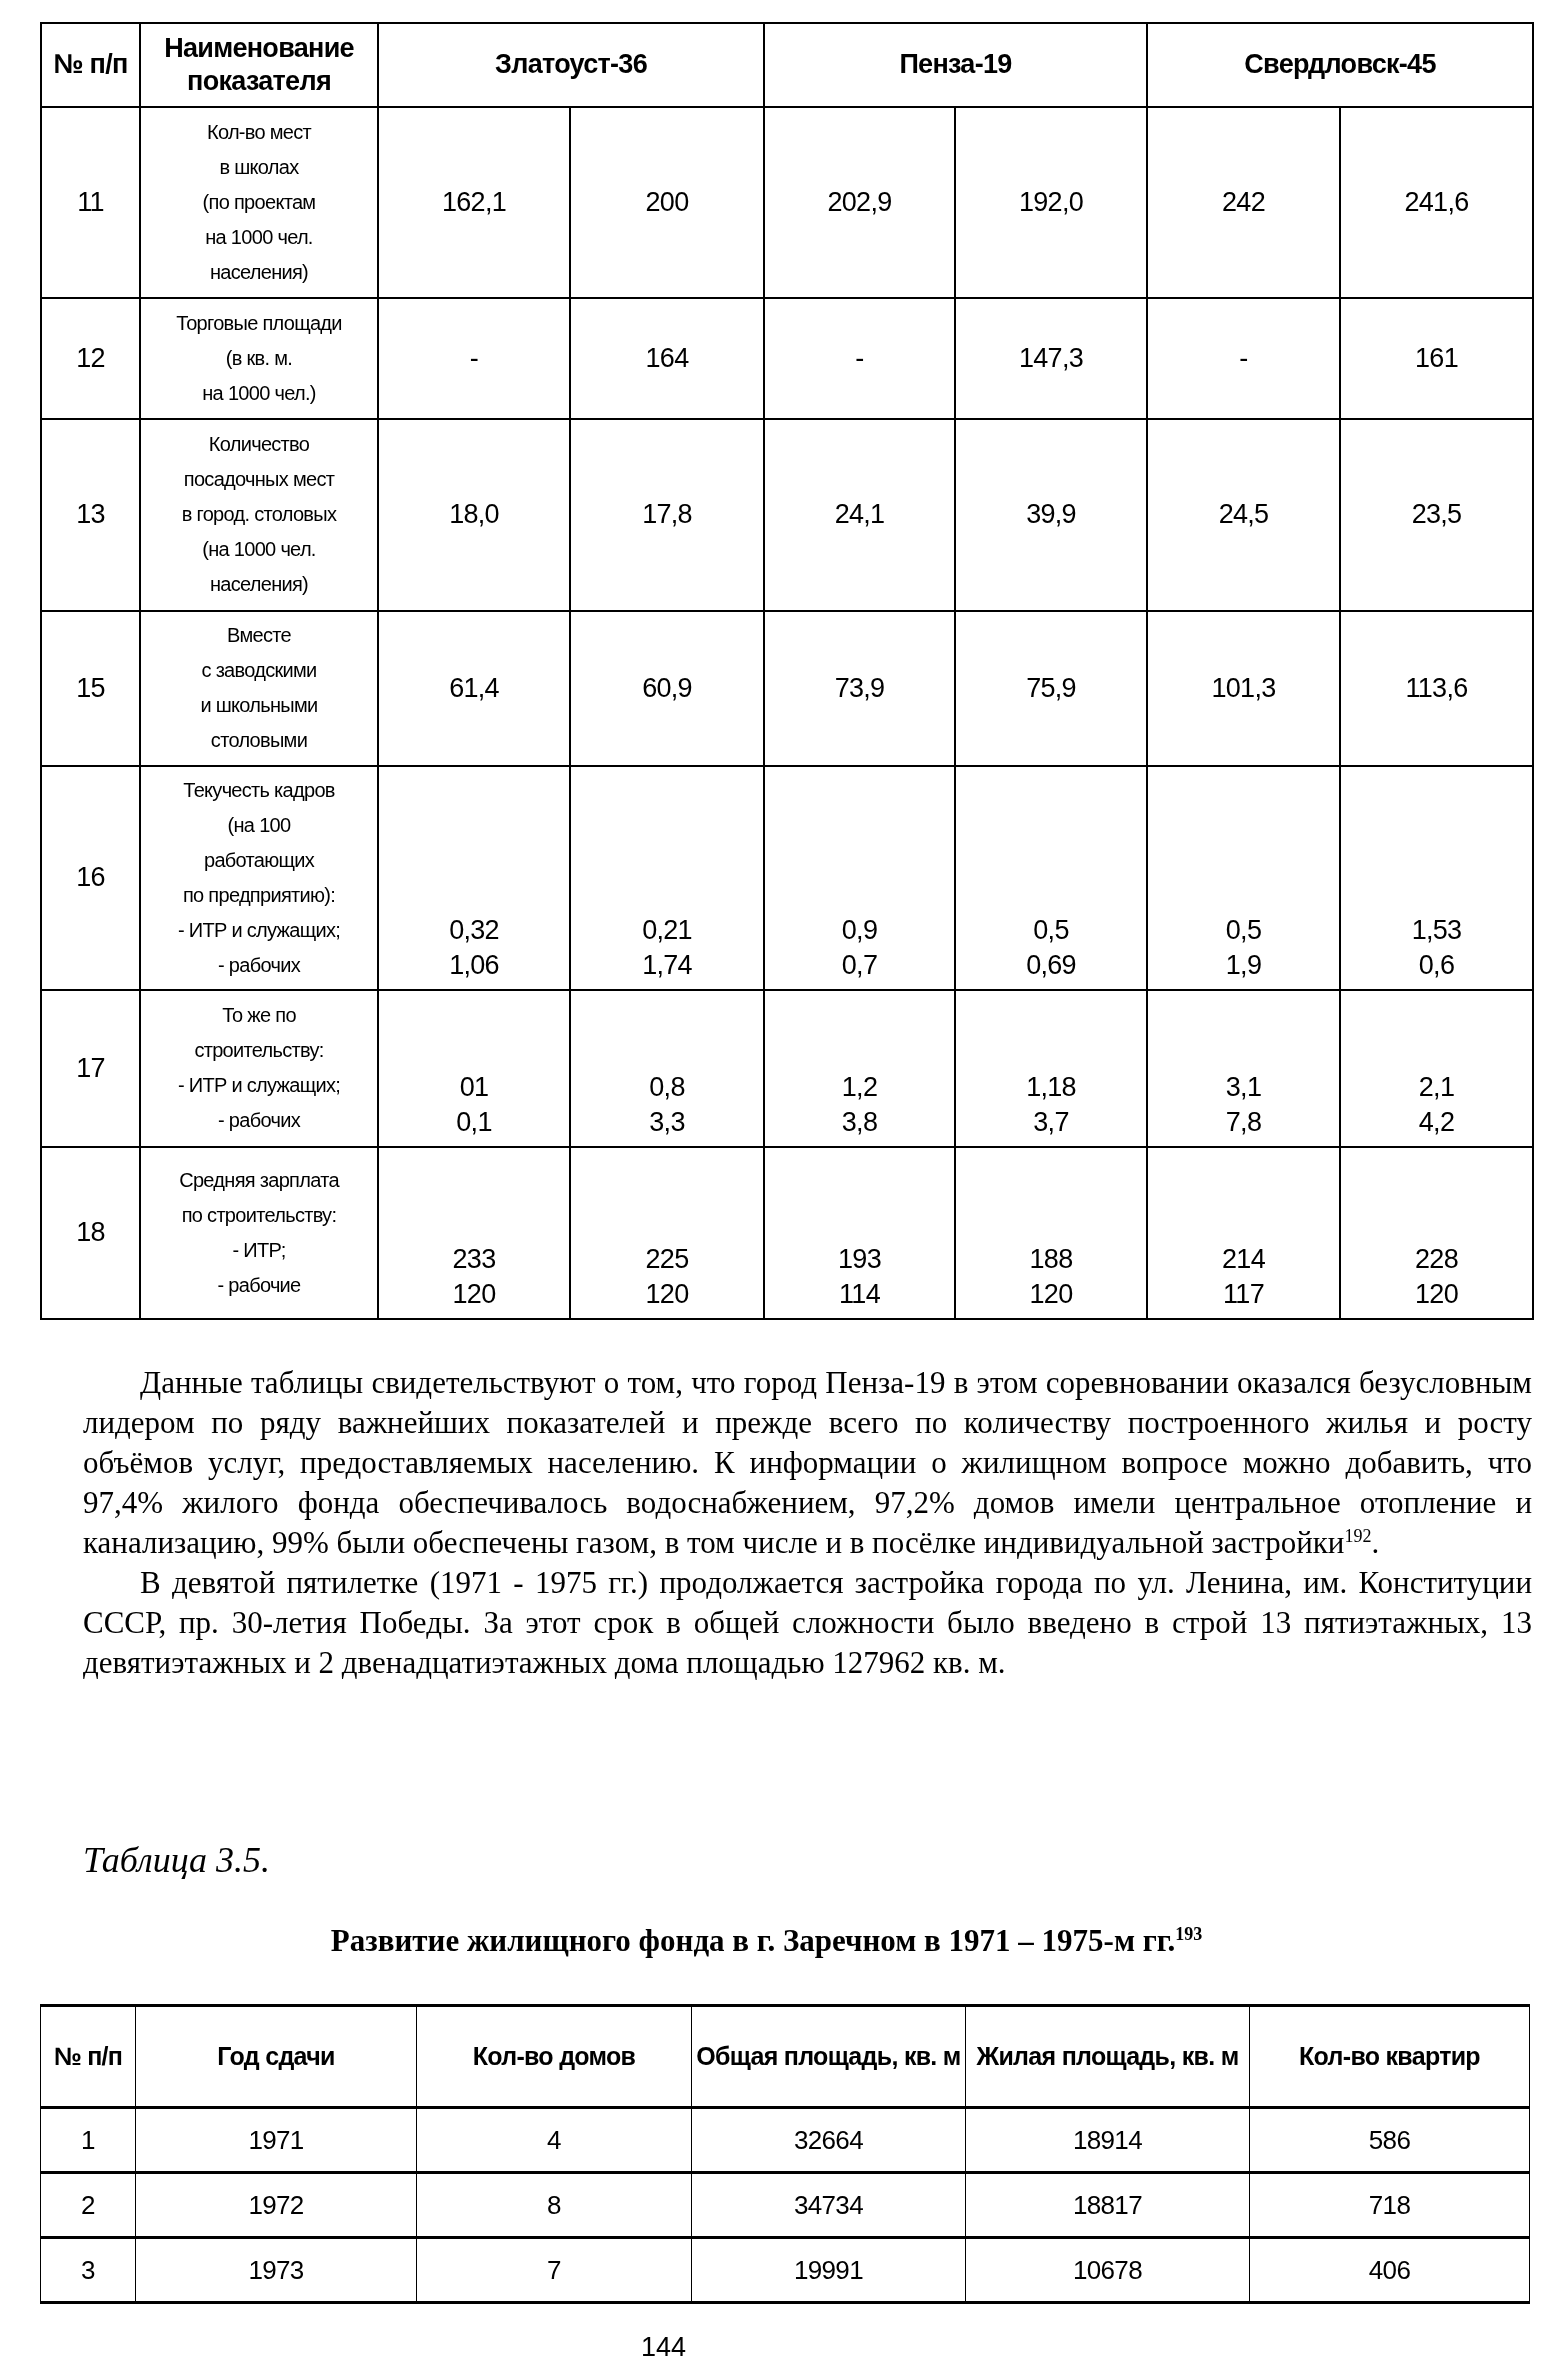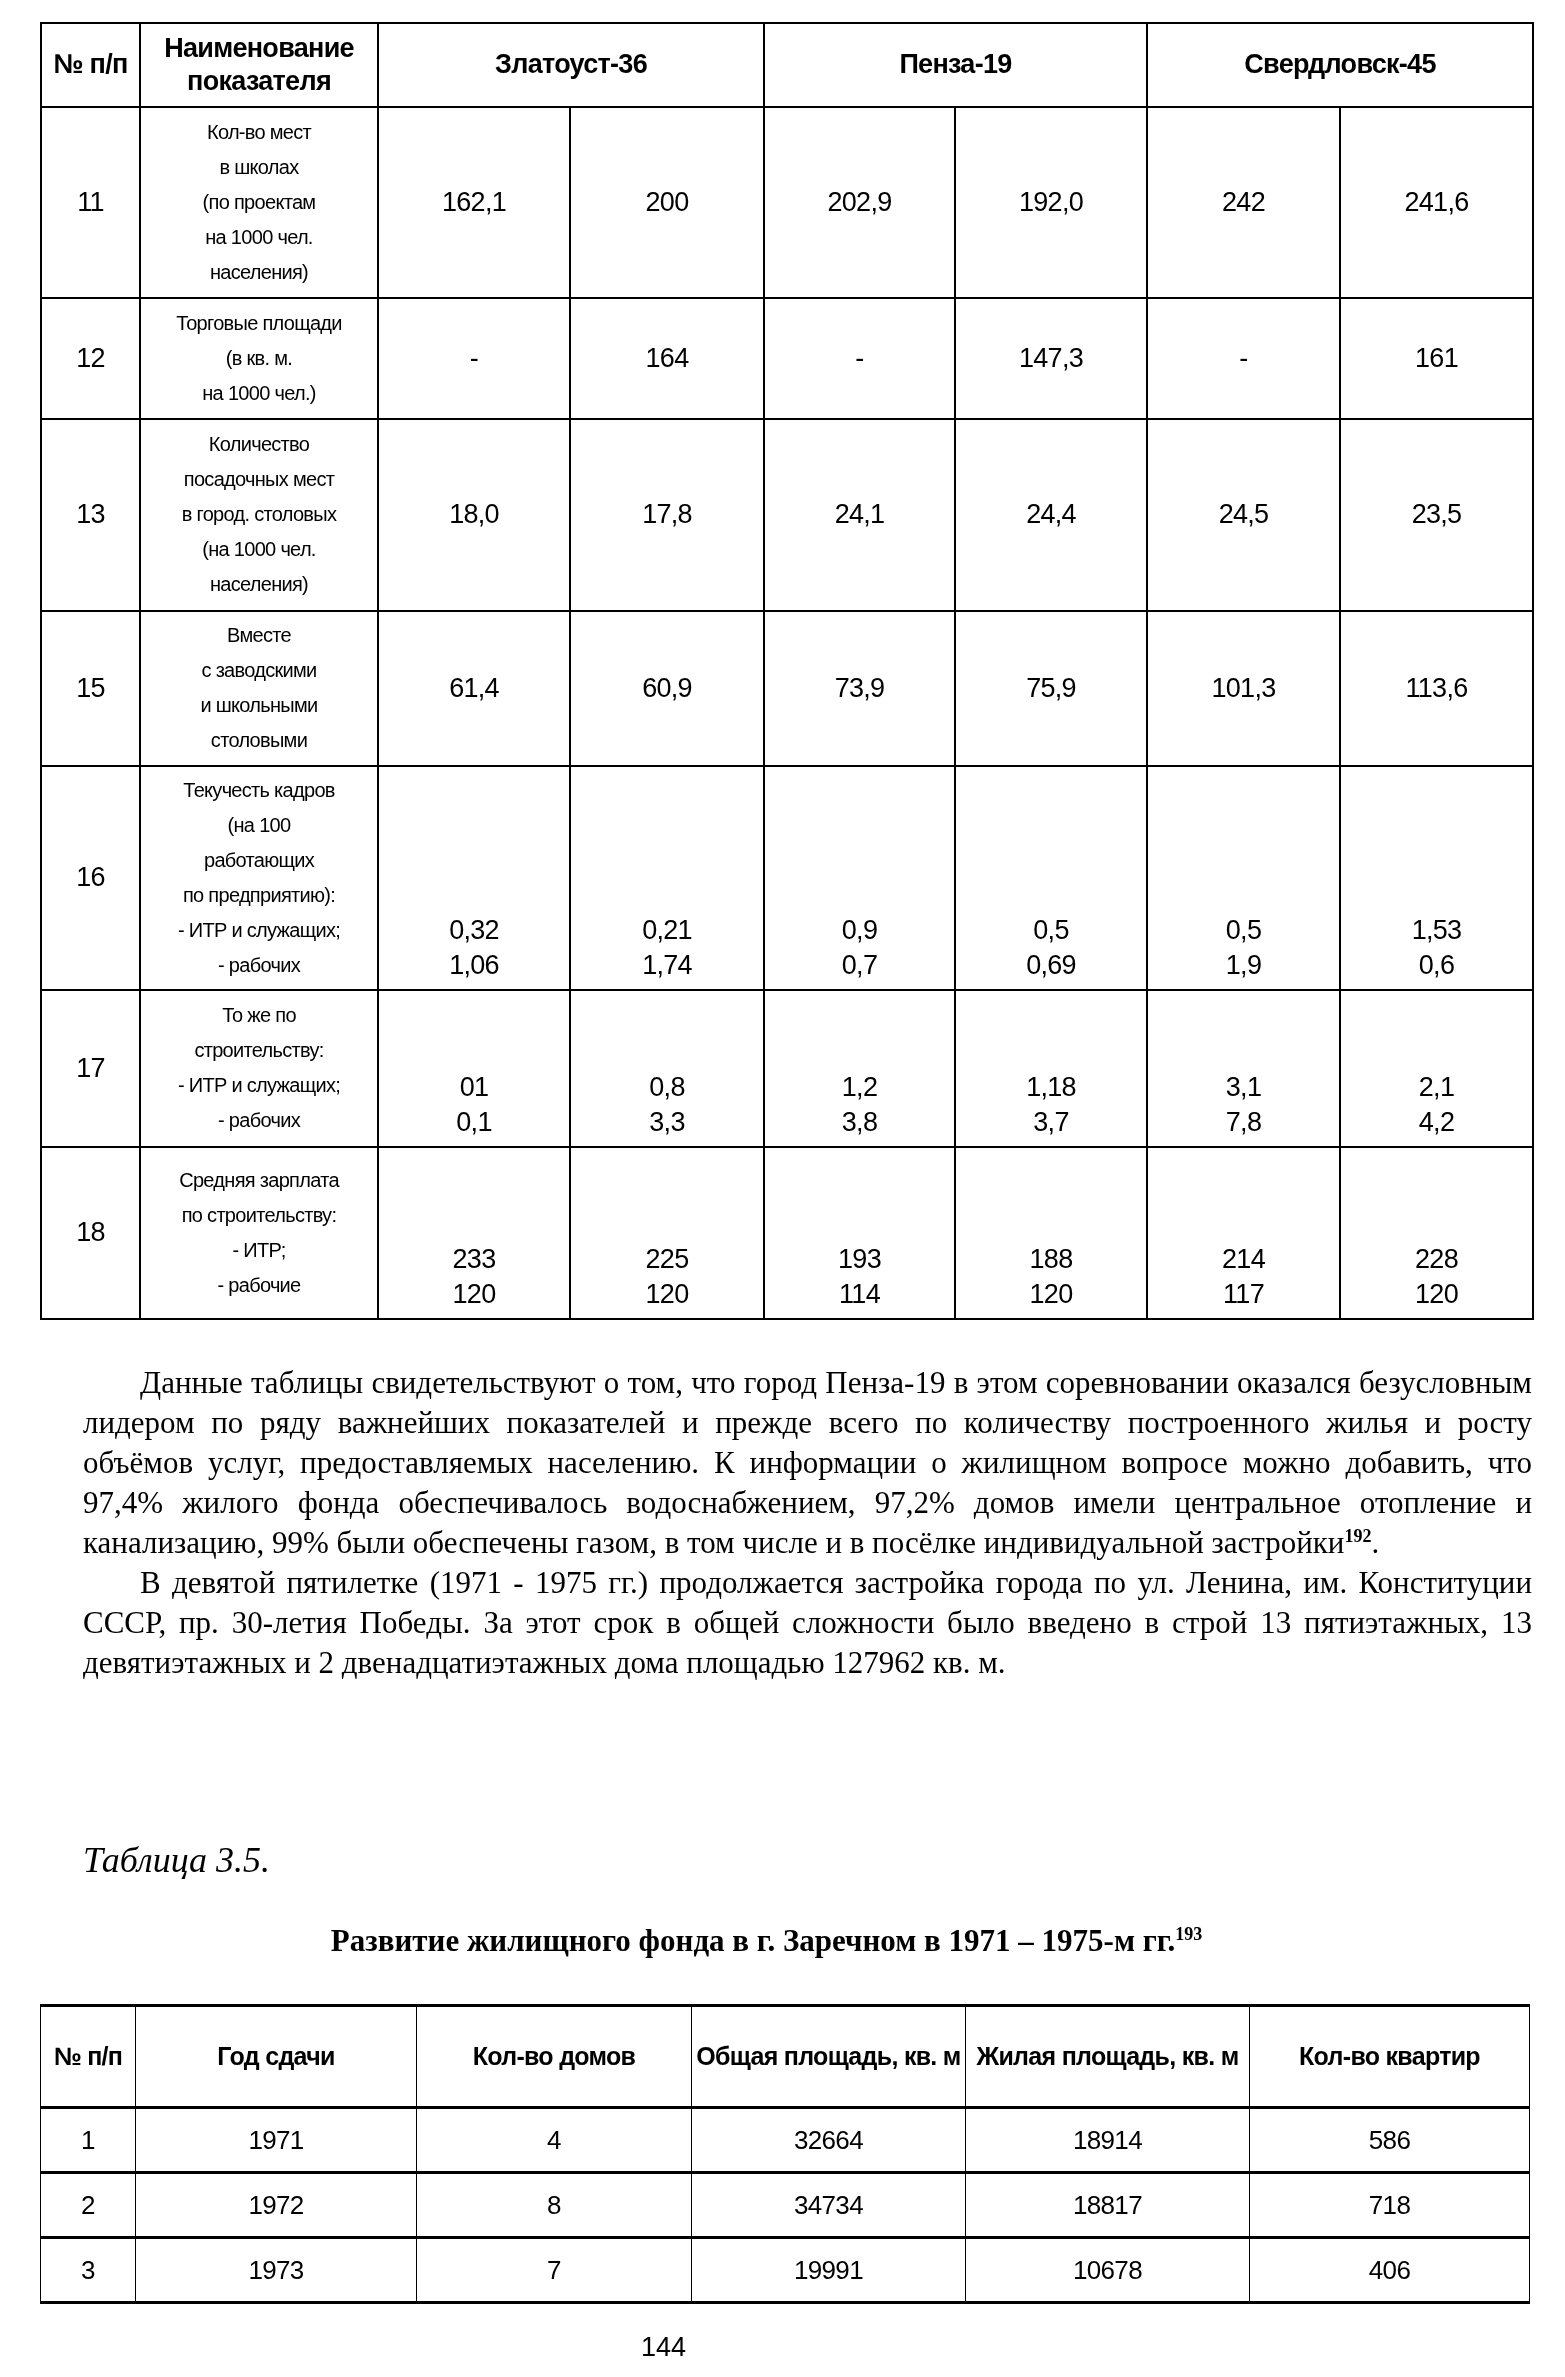--- a/index.html
+++ b/index.html
@@ -7,21 +7,21 @@
   .t1{position:absolute;left:40px;top:21.5px;width:1493px;border-collapse:collapse;table-layout:fixed;
       font-family:"Liberation Sans Narrow","Liberation Sans",sans-serif;font-size:27px;line-height:35px;}
   .t1 td,.t1 th{border:2px solid #000;text-align:center;vertical-align:middle;padding:0 3.9px;}
   .t1 th{font-weight:bold;font-size:27px;line-height:33px;letter-spacing:-0.7px;}
   .t1 td{letter-spacing:-0.7px;}
   .t1 .name{font-size:20px;line-height:35px;}
   .t1 .bot{vertical-align:bottom;padding-bottom:5.2px;}
   .stack div{line-height:35px;}
   .para{position:absolute;left:83px;width:1449px;font-family:"Liberation Serif","DejaVu Serif",serif;font-size:31px;line-height:40px;text-align:justify;}
   .para p{margin:0;text-indent:57px;}
-  .para sup{font-size:18px;line-height:0;font-weight:bold;}
+  .para sup{font-size:18px;line-height:0;}
   .caption{position:absolute;left:83px;top:1839px;font-family:"Liberation Serif",serif;font-style:italic;font-size:36px;}
   .title{position:absolute;left:0;width:1533px;top:1923px;text-align:center;font-family:"Liberation Serif",serif;font-weight:bold;font-size:31px;}
   .title sup{font-size:18px;}
   .t2{position:absolute;left:40px;top:2004px;width:1490px;border-collapse:collapse;table-layout:fixed;
       font-family:"Liberation Sans",sans-serif;font-size:26px;letter-spacing:-0.7px;}
   .t2 td,.t2 th{border:1.3px solid #000;text-align:center;vertical-align:middle;}
   .t2 th{font-weight:bold;height:97px;line-height:33px;font-size:25px;}
   .t2 td{height:60px;}
   .t2 tr.r td{border-top:3.9px solid #000;}
   .t2 tbody tr:last-child td{border-bottom:3.9px solid #000;}
@@ -118,21 +118,21 @@
         <td class="stack">
           <div>18,0</div>
         </td>
         <td class="stack">
           <div>17,8</div>
         </td>
         <td class="stack">
           <div>24,1</div>
         </td>
         <td class="stack">
-          <div>24,4</div>
+          <div>39,9</div>
         </td>
         <td class="stack">
           <div>24,5</div>
         </td>
         <td class="stack">
           <div>23,5</div>
         </td>
       </tr>
       <tr style="height: 155px;">
         <td>15</td>

